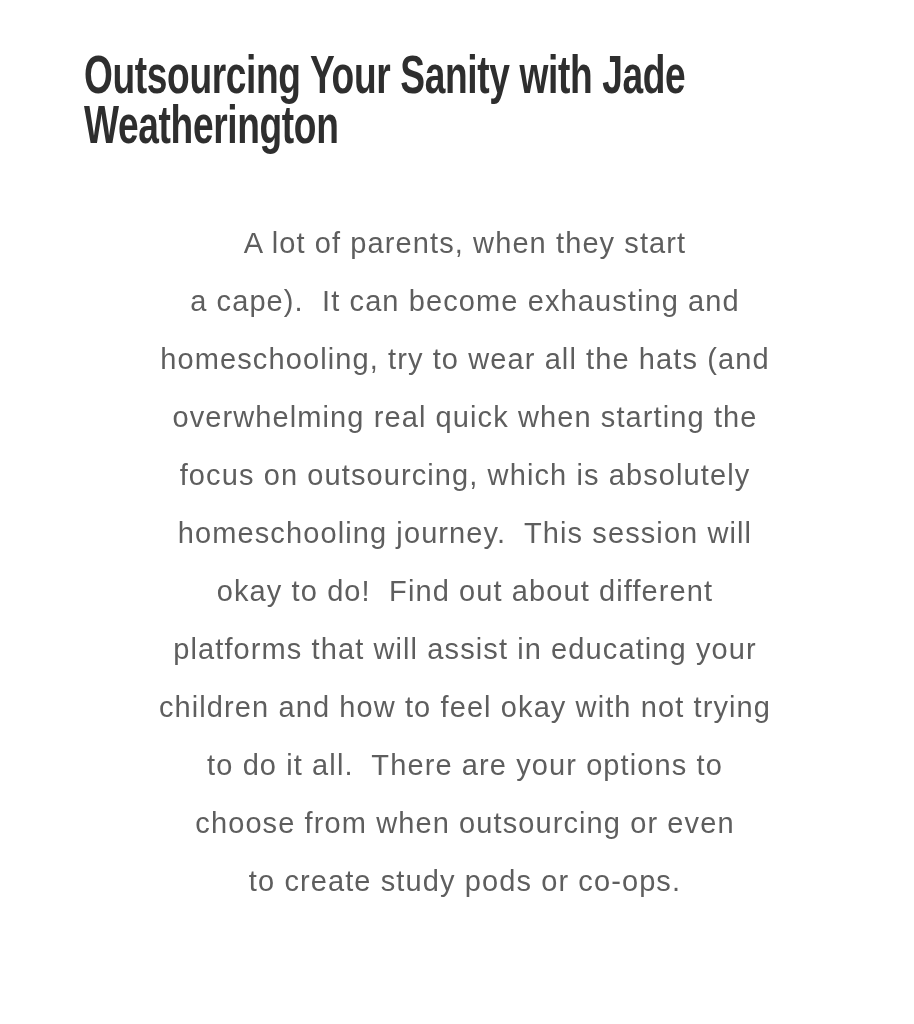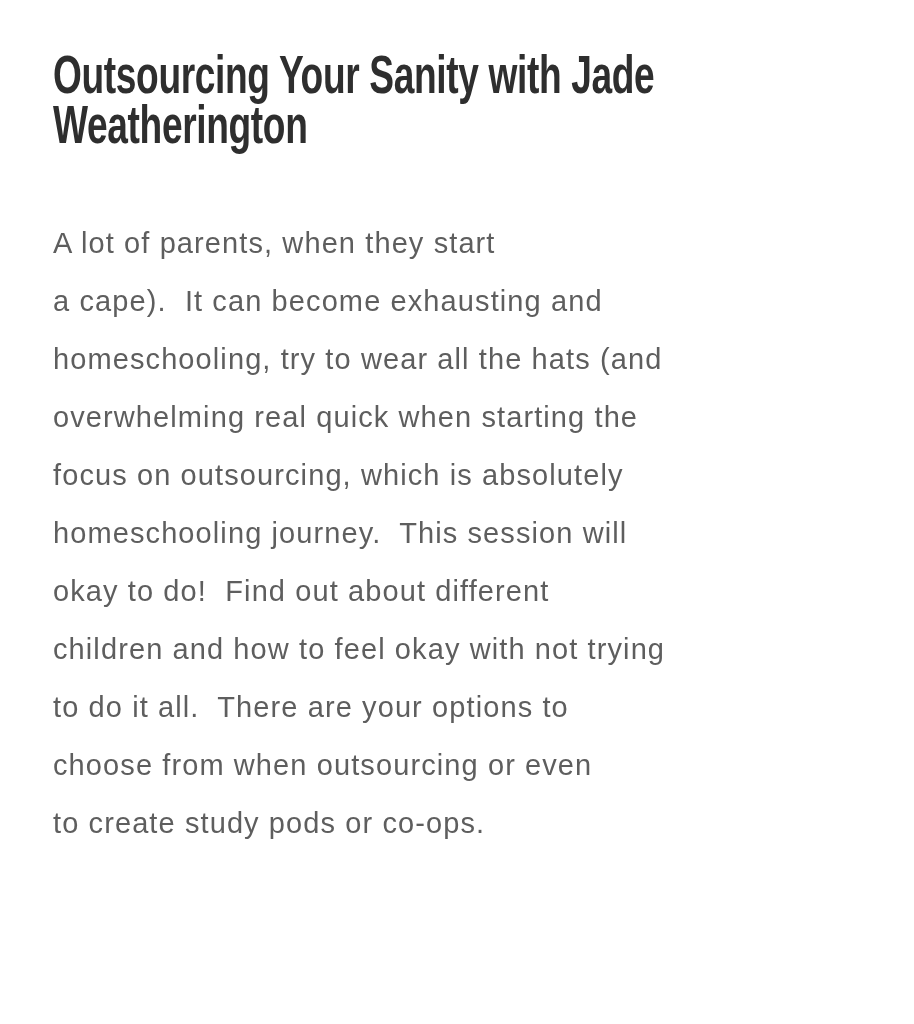--- a/index.html
+++ b/index.html
@@ -5,21 +5,21 @@
   html, body {
     margin: 0;
     padding: 0;
     background: #ffffff;
     overflow-x: hidden;
   }
   .page {
     width: 914px;
     height: 1024px;
     box-sizing: border-box;
-    padding: 50px 68px 0 53px;
+    padding: 50px 68px 0 84px;
     background: #ffffff;
     font-family: "Liberation Sans", sans-serif;
   }
   h1.title {
     margin: 0;
     padding: 0;
     color: #2e2e2e;
     font-weight: bold;
   }
   .title-line {
@@ -27,20 +27,21 @@
     font-size: 53px;
     line-height: 50px;
     letter-spacing: -0.5px;
     white-space: nowrap;
     transform: scaleX(0.70);
     transform-origin: 0 50%;
   }
   p.description {
     margin: 64px 0 0 0;
     padding: 0;
+    text-align: center;
   }
   .para-line {
     display: block;
     white-space: pre;
     font-size: 29px;
     line-height: 58px;
     letter-spacing: 1.1px;
     color: #5e5e5e;
     font-weight: 400;
   }
@@ -55,18 +56,19 @@
   </h1>
 
   <p class="description">
     <span class="para-line">A lot of parents, when they start</span>
     <span class="para-line">a cape).  It can become exhausting and</span>
     <span class="para-line">homeschooling, try to wear all the hats (and</span>
     <span class="para-line">overwhelming real quick when starting the</span>
     <span class="para-line">focus on outsourcing, which is absolutely</span>
     <span class="para-line">homeschooling journey.  This session will</span>
     <span class="para-line">okay to do!  Find out about different</span>
+    <span class="para-line">platforms that will assist in educating your</span>
     <span class="para-line">children and how to feel okay with not trying</span>
     <span class="para-line">to do it all.  There are your options to</span>
     <span class="para-line">choose from when outsourcing or even</span>
     <span class="para-line">to create study pods or co-ops.</span>
   </p>
 </main>
 
 </body></html>

